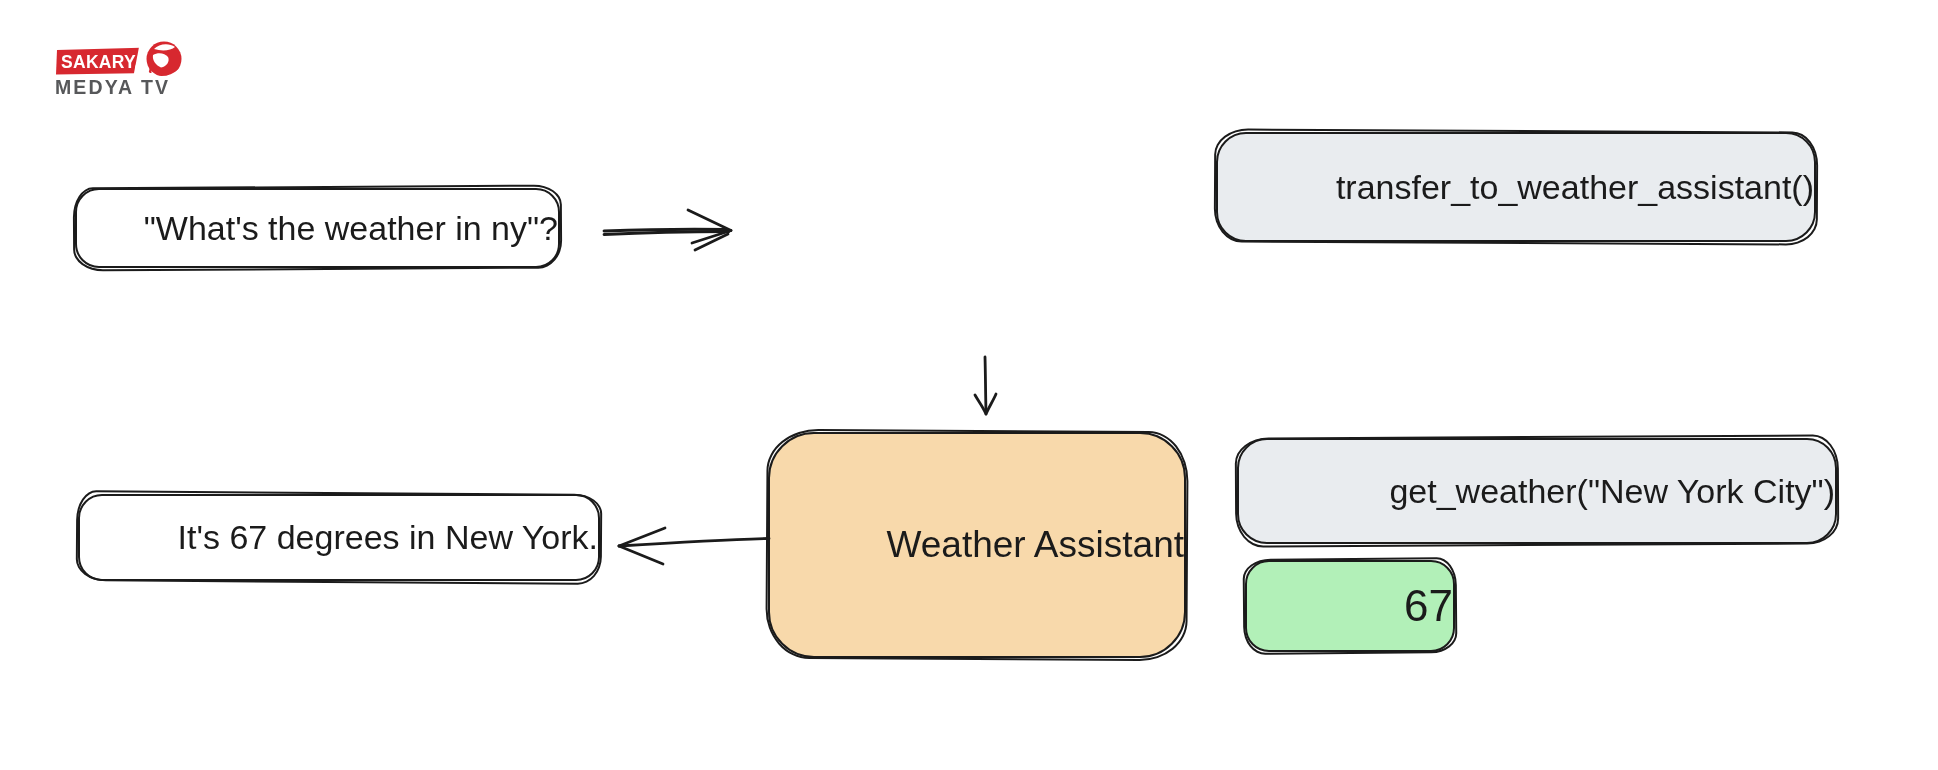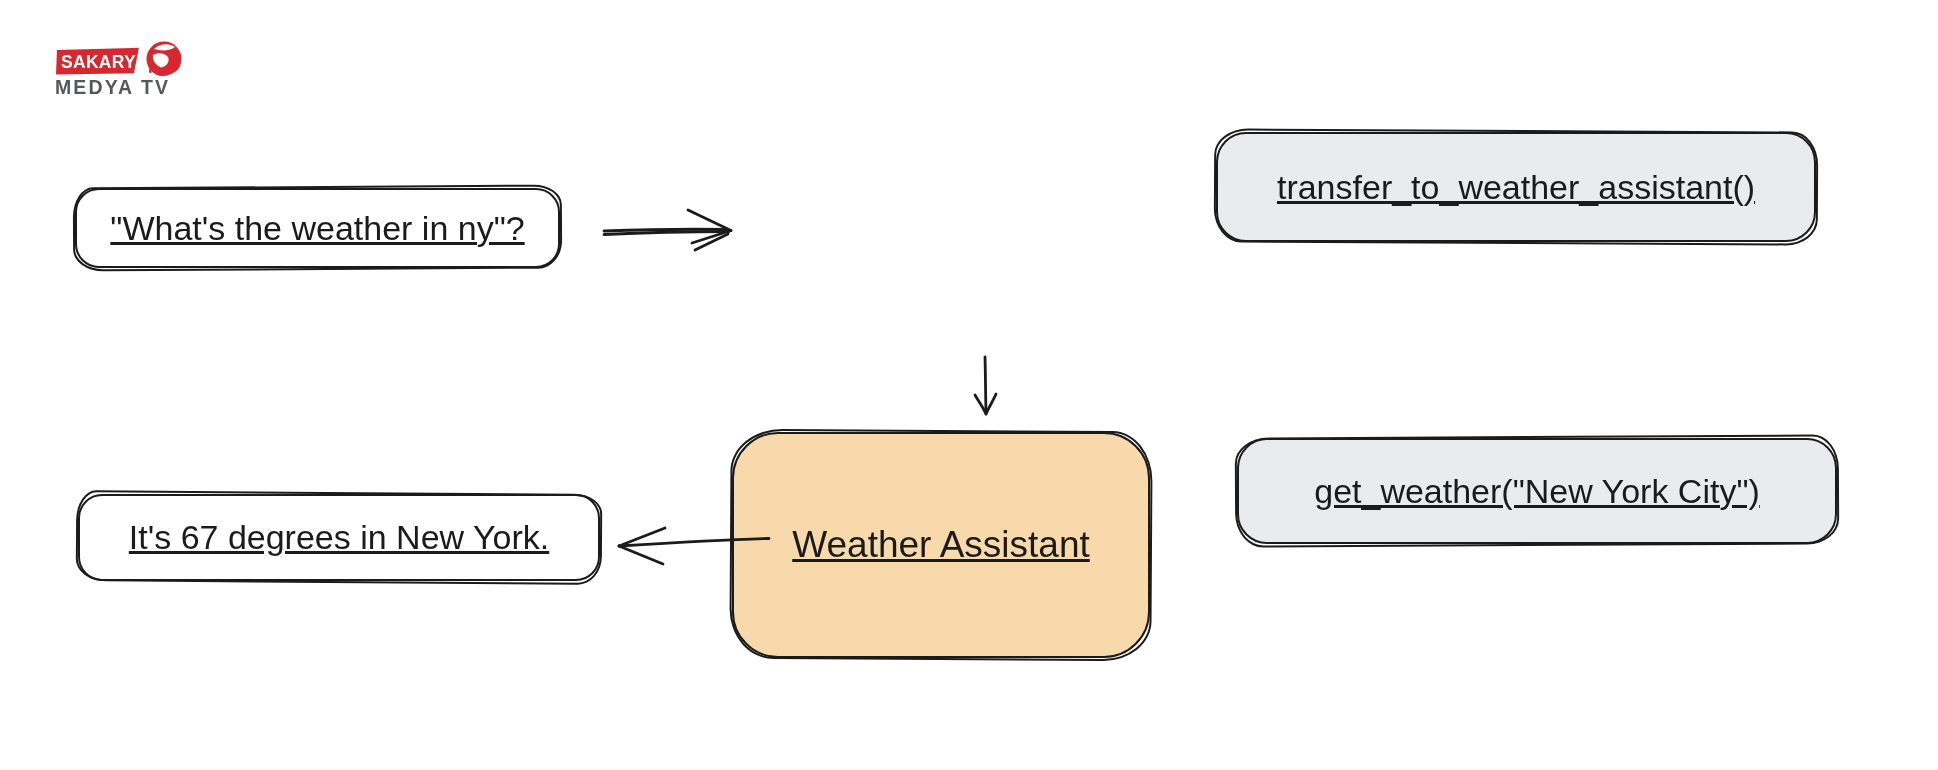--- a/index.html
+++ b/index.html
@@ -9,24 +9,23 @@
     background:#ffffff;
     font-family:"Liberation Sans", sans-serif;
     color:#1b1b1b;
     overflow:hidden;
   }
 
   
   .sketch{
     position:absolute;
     box-sizing:border-box;
-    display:flex;align-items:center;justify-content:center;
+    display:flex;align-items:center;justify-content:flex-end;
     border:2.6px solid var(--stroke,#1b1b1b);
     text-align:center;
-    text-decoration:underline;
   }
   .sketch::before{
     content:"";
     position:absolute;inset:-4px;
     border:2px solid var(--stroke,#1b1b1b);
     pointer-events:none;
   }
 
   
   .msg{
@@ -41,21 +40,21 @@
   .msg-reply::before{transform:rotate(0.4deg);}
 
   
   .agent{
     background:var(--agent-fill,#f8d9ab);
     border-radius:46px;
     font-size:37px;
   }
   .agent::before{border-radius:52px 40px 48px 44px / 42px 50px 40px 50px; transform:rotate(-0.3deg);}
   .agent-triage{left:770px;top:114px;width:425px;height:238px;}
-  .agent-weather{left:732px;top:432px;width:418px;height:226px;}
+  .agent-weather{left:768px;top:432px;width:418px;height:226px;}
   .agent-weather::before{transform:rotate(0.35deg);}
 
   
   .call{
     background:var(--call-fill,#e9ecef);
     border-radius:30px;
     font-size:34px;
   }
   .call::before{border-radius:34px 26px 32px 28px / 26px 34px 26px 34px; transform:rotate(0.3deg);}
   .call-transfer{left:1216px;top:132px;width:600px;height:110px;}
@@ -122,20 +121,23 @@
   </svg>
 
   <div class="sketch agent agent-weather">
     <span>Weather Assistant</span>
   </div>
 
   <div class="sketch call call-getweather">
     <span>get_weather("New York City")</span>
   </div>
 
+  <div class="sketch result">
+    <span>67</span>
+  </div>
 
   <svg class="arrow" style="left:612px;top:516px;" width="162" height="54" viewBox="0 0 162 54">
     <path d="M7 30 C 55 27, 115 23.5, 157 22.5"></path>
     <path d="M7 30 L 53 12"></path>
     <path d="M7 30 L 51 48"></path>
   </svg>
 
   <div class="sketch msg msg-reply">
     <span>It's 67 degrees in New York.</span>
   </div>

